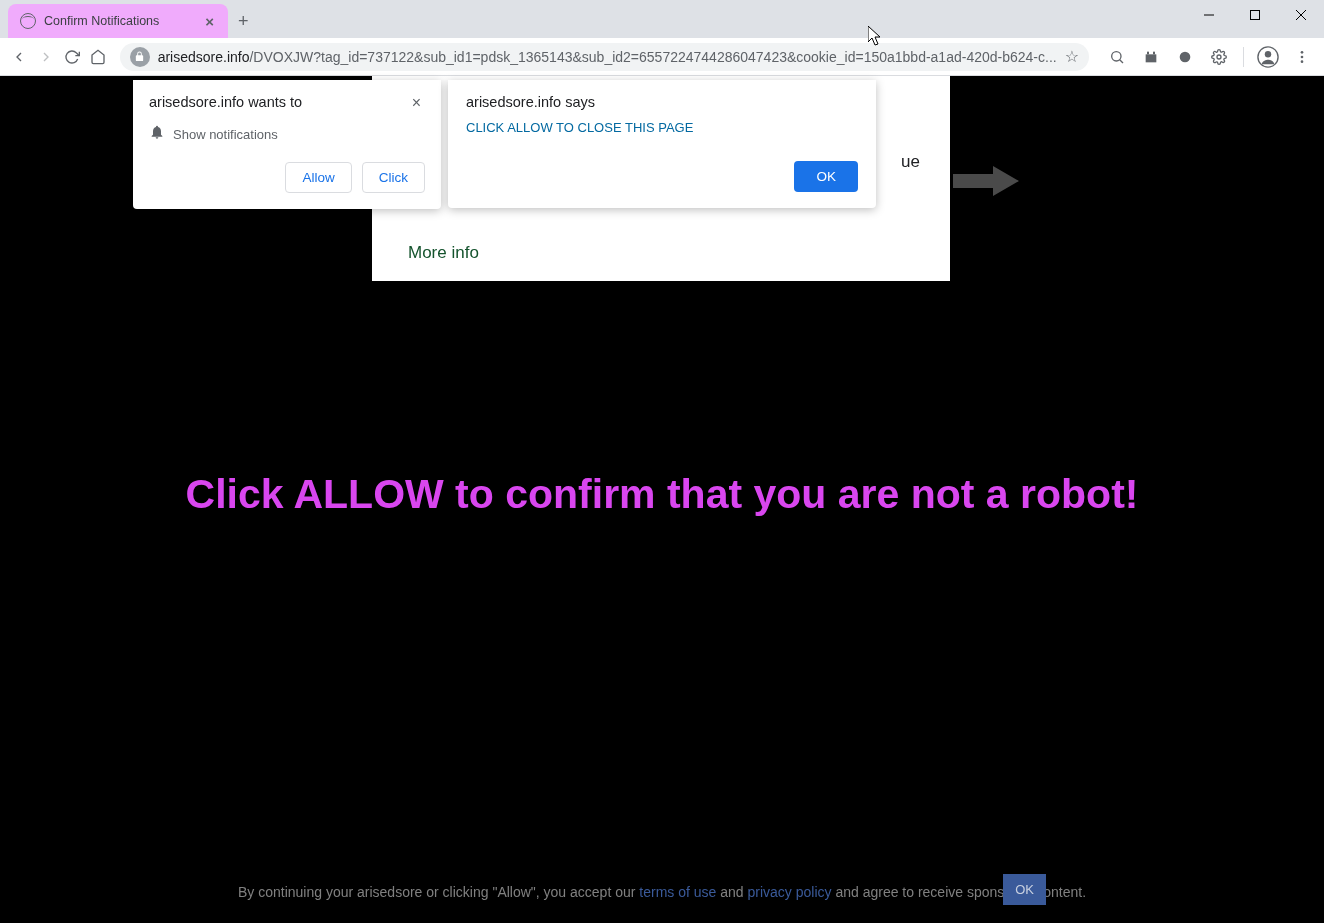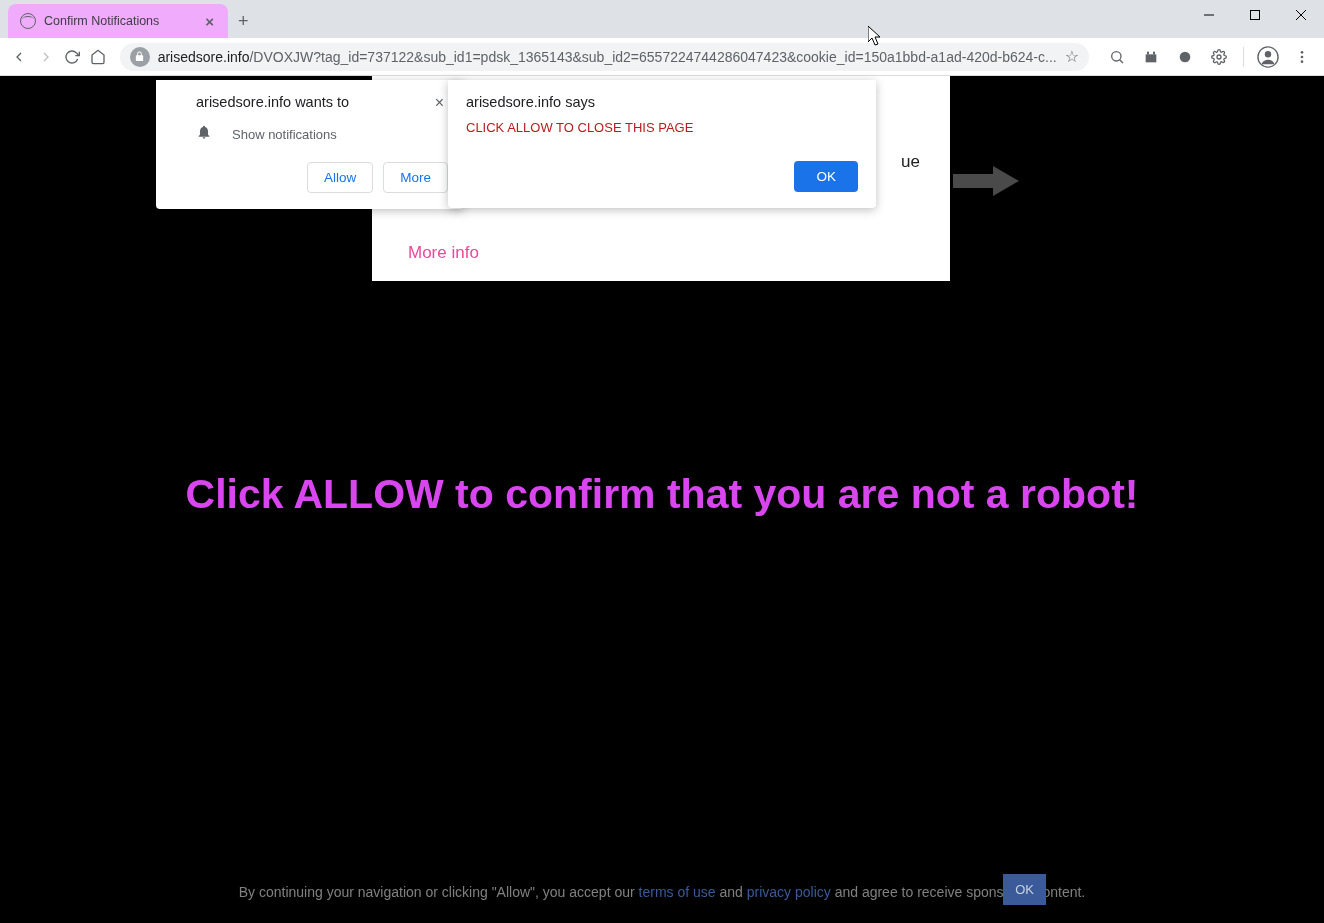--- a/index.html
+++ b/index.html
@@ -24,45 +24,45 @@
 .lock-badge { width: 20px; height: 20px; background: #9aa0a6; border-radius: 50%; display: flex; align-items: center; justify-content: center; }
 .url { font-size: 14px; color: #5f6368; white-space: nowrap; overflow: hidden; text-overflow: ellipsis; flex: 1; }
 .url .domain { color: #202124; text-align: right; }
 .star { color: #5f6368; font-size: 16px; }
 .right-icons { display: flex; align-items: center; gap: 6px; margin-left: 4px; }
 
 
 .page { position: absolute; top: 76px; left: 0; right: 0; bottom: 0; background: #000; }
 .white-box { position: absolute; top: 0; left: 372px; width: 578px; height: 205px; background: #fff; }
 .continue { position: absolute; top: 76px; right: 30px; color: #202124; font-size: 17px; }
-.moreinfo { position: absolute; bottom: 18px; left: 36px; color: #ec4899; font-size: 17px; cursor: pointer; }
+.moreinfo { position: absolute; bottom: 18px; left: 36px; color: #14532d; font-size: 17px; cursor: pointer; }
 .arrow { position: absolute; top: 90px; left: 953px; }
 .arrow svg { fill: #4a4a4a; }
 .big-text { position: absolute; top: 395px; left: 0; right: 0; text-align: center; color: #d946ef; font-size: 41px; font-weight: bold; }
 .footer { position: absolute; bottom: 20px; left: 0; right: 0; text-align: center; color: #808080; font-size: 14px; padding: 0 60px; line-height: 1.4; }
 .footer a { color: #3a5a9a; text-decoration: none; }
 .footer-ok { position: absolute; right: 278px; bottom: 18px; background: #3a5a9a; color: #c8d0e0; padding: 8px 12px; font-size: 13px; cursor: pointer; border: none; }
 
 
 .cursor { position: absolute; top: 26px; left: 868px; z-index: 500; }
 
 
-.perm-popup { position: absolute; top: 80px; left: 156px; width: 308px; background: #fff; box-shadow: 0 2px 10px rgba(0,0,0,0.25); z-index: 200; border-radius: 0 0 4px 4px; padding-left: 24px; }
+.perm-popup { position: absolute; top: 80px; left: 133px; width: 308px; background: #fff; box-shadow: 0 2px 10px rgba(0,0,0,0.25); z-index: 200; border-radius: 0 0 4px 4px; }
 .perm-head { padding: 14px 16px 8px; display: flex; justify-content: space-between; align-items: flex-start; }
 .perm-title { font-size: 14.5px; color: #202124; }
 .perm-close { font-size: 16px; color: #5f6368; cursor: pointer; padding: 0 4px; }
-.perm-row { display: flex; align-items: center; gap: 20px; padding: 4px 16px 10px; }
+.perm-row { display: flex; align-items: center; gap: 8px; padding: 4px 16px 10px; }
 .perm-row-text { font-size: 13px; color: #5f6368; }
 .perm-actions { display: flex; justify-content: flex-end; gap: 10px; padding: 8px 16px 16px; align-items: center; }
 .perm-btn { background: #fff; border: 1px solid #dadce0; color: #1a73e8; padding: 7px 16px; font-size: 13.5px; border-radius: 4px; cursor: pointer; }
 
 
 .alert-popup { position: absolute; top: 80px; left: 448px; width: 428px; background: #fff; box-shadow: 0 2px 10px rgba(0,0,0,0.25); z-index: 200; border-radius: 0 0 4px 4px; padding: 14px 18px 16px; }
 .alert-title { font-size: 14.5px; color: #202124; margin-bottom: 10px; }
-.alert-msg { font-size: 13px; color: #b91c1c; }
+.alert-msg { font-size: 13px; color: #0369a1; }
 .alert-actions { display: flex; justify-content: flex-end; margin-top: 26px; }
 .alert-ok { background: #1a73e8; color: #fff; border: none; padding: 8px 22px; font-size: 13.5px; border-radius: 4px; cursor: pointer; }
 </style>
 </head>
 <body>
 
 <div class="titlebar">
   <div class="tab">
     <span class="favicon"></span>
     <span class="tab-title">Confirm Notifications</span>
@@ -168,39 +168,39 @@
     <span class="continue">ue</span>
     <span class="moreinfo">More info</span>
   </div>
   <div class="arrow">
     <svg width="66" height="30" viewBox="0 0 66 30">
         <polygon points="0,8 40,8 40,0 66,15 40,30 40,22 0,22"></polygon>
       </svg>
   </div>
   <div class="big-text">Click ALLOW to confirm that you are not a robot!</div>
   <div class="footer">
-    <span>By continuing your navigation or clicking "Allow", you accept our </span><a>terms of use</a><span> and </span><a>privacy policy</a><span> and agree to receive sponsored content.</span>
+    <span>By continuing your arisedsore or clicking "Allow", you accept our </span><a>terms of use</a><span> and </span><a>privacy policy</a><span> and agree to receive sponsored content.</span>
   </div>
   <button class="footer-ok">OK</button>
 </div>
 
 <div class="perm-popup">
   <div class="perm-head">
     <span class="perm-title">arisedsore.info wants to</span>
     <span class="perm-close">×</span>
   </div>
   <div class="perm-row">
     <span><svg width="16" height="16" viewBox="0 0 24 24" fill="#5f6368">
           <path d="M12 22a2 2 0 0 0 2-2h-4a2 2 0 0 0 2 2zm6-6V11c0-3.07-1.64-5.64-4.5-6.32V4a1.5 1.5 0 0 0-3 0v.68C7.63 5.36 6 7.92 6 11v5l-2 2v1h16v-1l-2-2z"></path>
         </svg></span>
     <span class="perm-row-text">Show notifications</span>
   </div>
   <div class="perm-actions">
     <button class="perm-btn">Allow</button>
-    <button class="perm-btn">More</button>
+    <button class="perm-btn">Click</button>
   </div>
 </div>
 
 <div class="alert-popup">
   <div class="alert-title">arisedsore.info says</div>
   <div class="alert-msg">CLICK ALLOW TO CLOSE THIS PAGE</div>
   <div class="alert-actions">
     <button class="alert-ok">OK</button>
   </div>
 </div>

